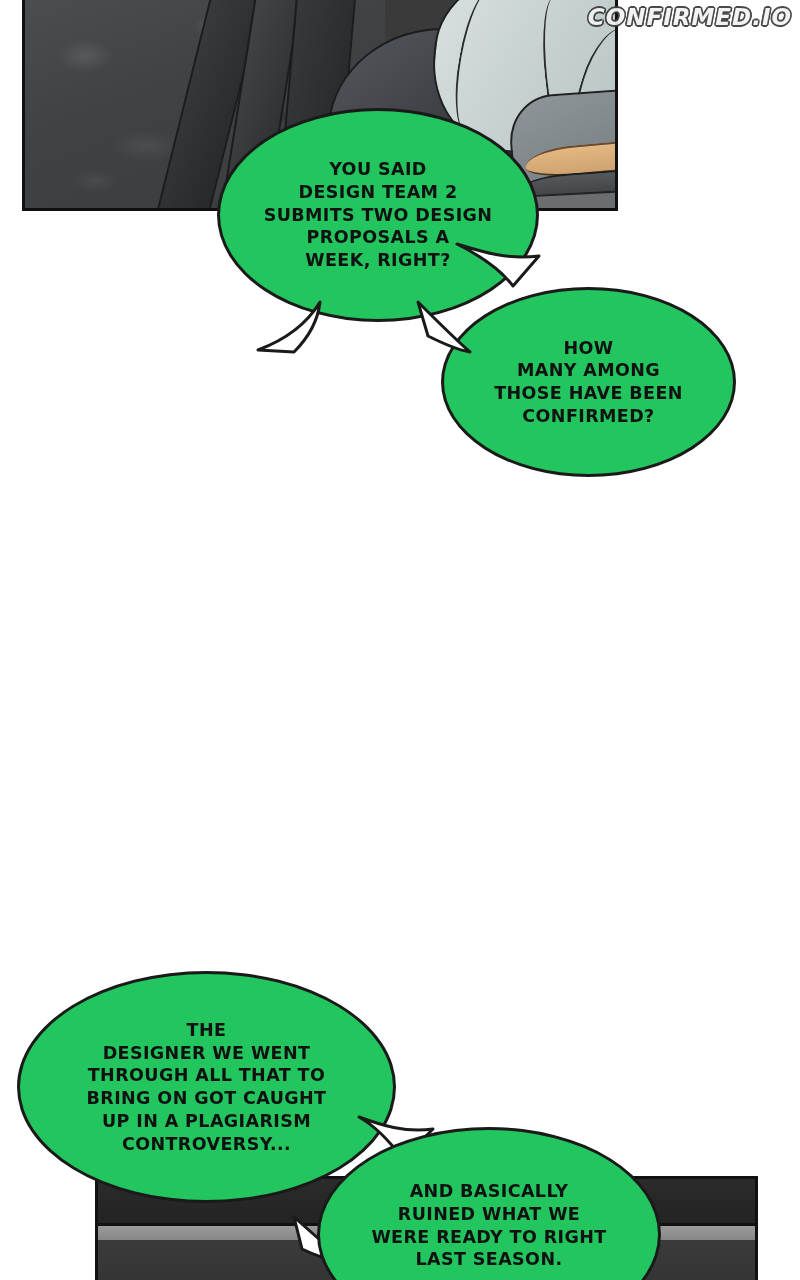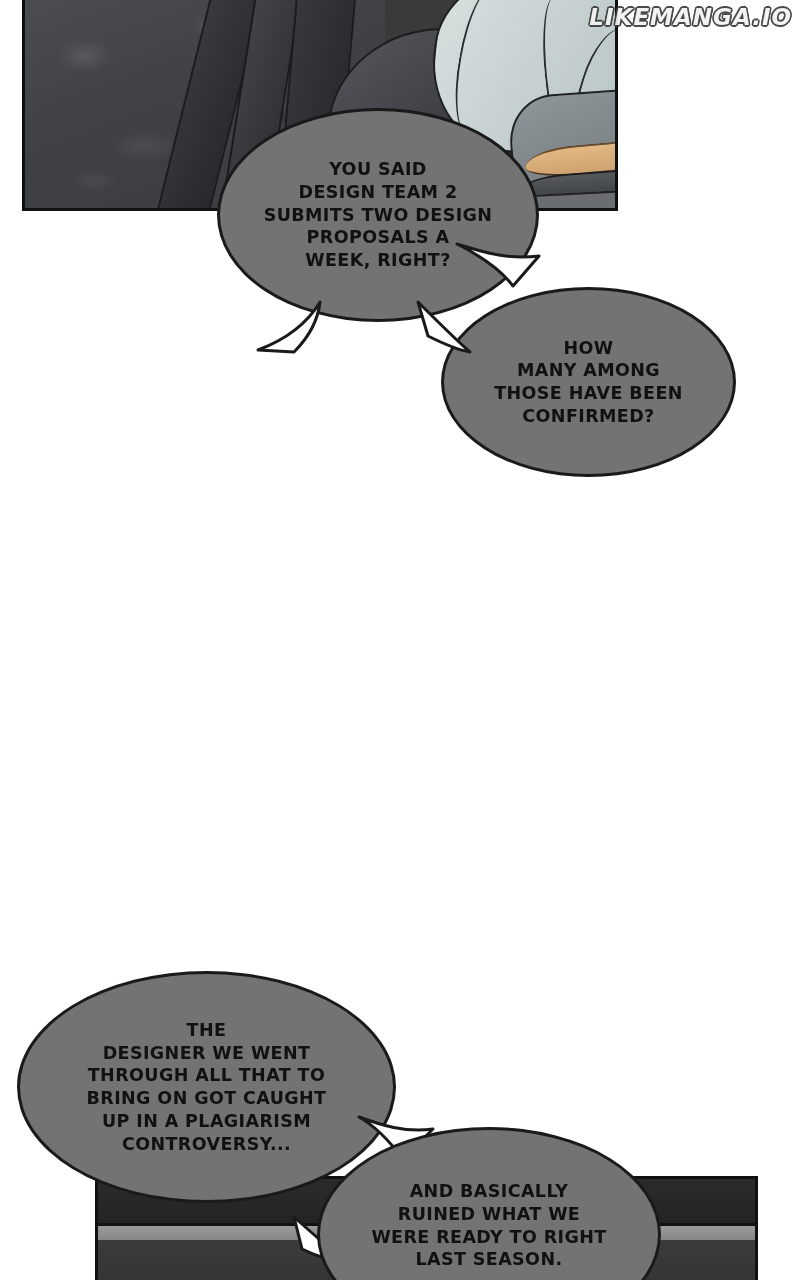--- a/index.html
+++ b/index.html
@@ -165,21 +165,21 @@
   }
   .bp-line.l2 { top: 61px; height: 2px; background: #3b3b3b; }
   .bp-dark-bottom {
     position: absolute; left: 0; top: 63px; width: 100%; bottom: 0;
     background: linear-gradient(180deg,#3b3b3b 0%, #343434 100%);
   }
 
   
   .bubble {
     position: absolute;
-    background: #737373;
+    background: #22c55e;
     border: 3px solid #1a1a1a;
     border-radius: 50%;
     display: flex;
     align-items: center;
     justify-content: center;
     text-align: center;
     z-index: 20;
   }
   .bubble .txt {
     font-family: "DejaVu Sans", sans-serif;
@@ -313,15 +313,15 @@
 CONFIRMED?</div>
   </div>
 
   <div class="bubble" id="bubble-4">
     <div class="txt">AND BASICALLY
 RUINED WHAT WE
 WERE READY TO RIGHT
 LAST SEASON.</div>
   </div>
 
-  <div id="watermark">LIKEMANGA.IO</div>
+  <div id="watermark">CONFIRMED.IO</div>
 
 </div>
 
 </body></html>

